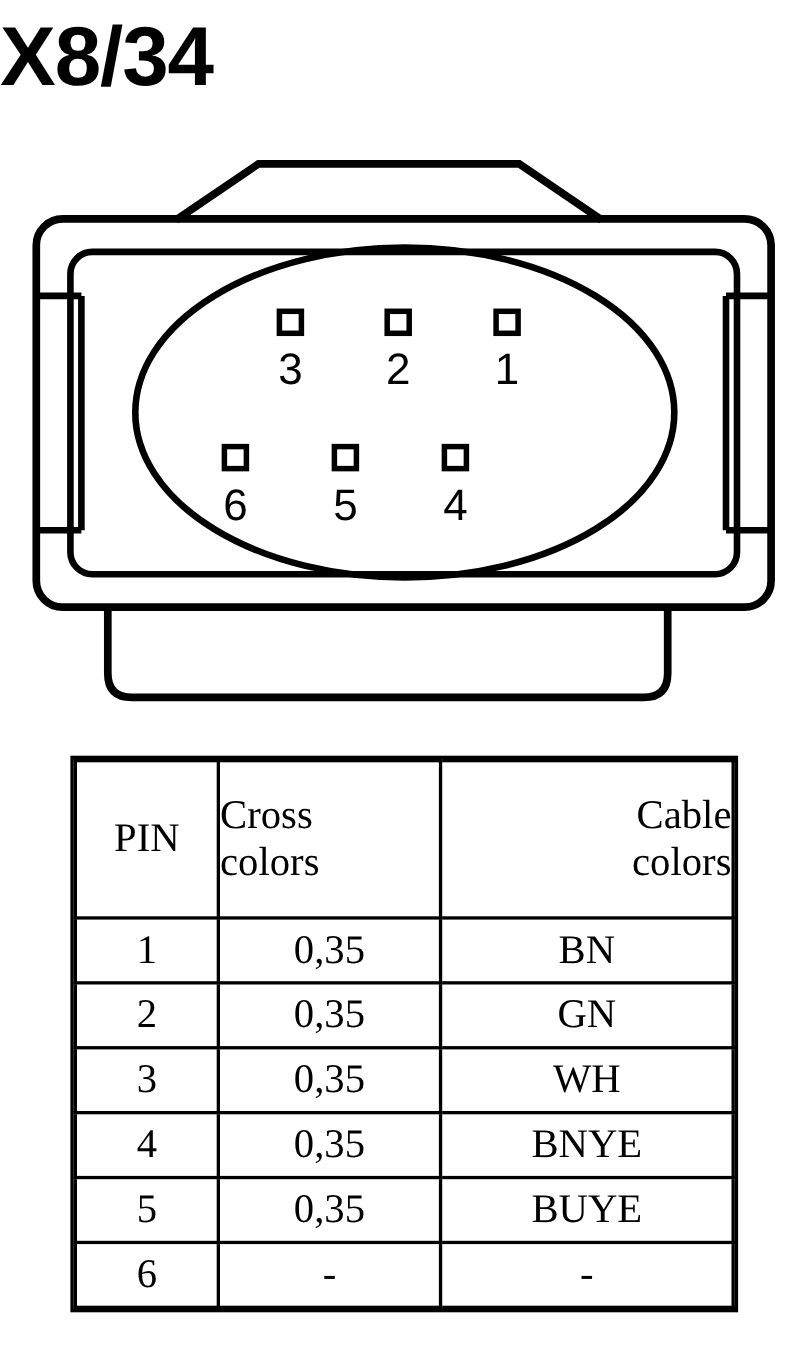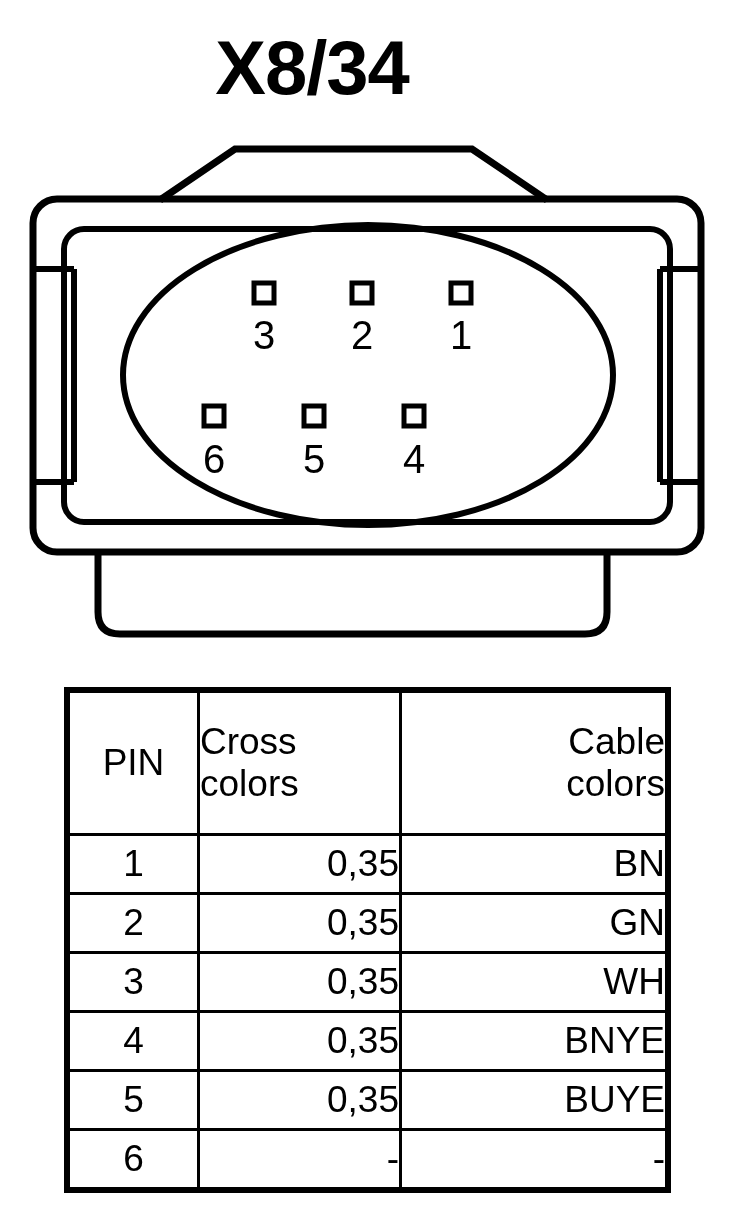--- a/index.html
+++ b/index.html
@@ -13,23 +13,23 @@
     position: relative;
     overflow: hidden;
     font-family: "Liberation Sans", sans-serif;
     color: #000000;
   }
 
   
   #title {
     position: absolute;
     left: 0;
-    top: 24px;
+    top: 8px;
     width: 624px;
-    text-align: center;
+    text-align: left;
     font-size: 76px;
     font-weight: bold;
     letter-spacing: -1px;
     line-height: 88px;
     font-family: "Liberation Sans", sans-serif;
   }
 
   
   #connector {
     position: absolute;
@@ -53,21 +53,21 @@
   #pin-table-wrap {
     position: absolute;
     left: 67px;
     top: 690px;
     width: 598px;
   }
   table.pin-table {
     border-collapse: collapse;
     width: 598px;
     table-layout: fixed;
-    font-family: Liberation Sans, sans-serif;
+    font-family: Liberation Serif, serif;
     font-size: 37px;
     line-height: 42px;
   }
   table.pin-table td,
   table.pin-table th {
     border: 3px solid #000000;
     padding: 0;
     font-weight: normal;
     vertical-align: middle;
   }
@@ -90,21 +90,21 @@
   thead th.h-cross  { text-align: left; }
   thead th.h-color  { text-align: right; }
 
   tbody td {
     height: 56px;
   }
   td.c-pin {
     text-align: center;
   }
   td.c-cross, td.c-color {
-    text-align: right;
+    text-align: center;
     padding-left: 9px;
   }
   .hdr-line { display: block; }
 </style>
 </head>
 <body>
 
 <div id="title">X8/34</div>
 
 <div id="connector">

